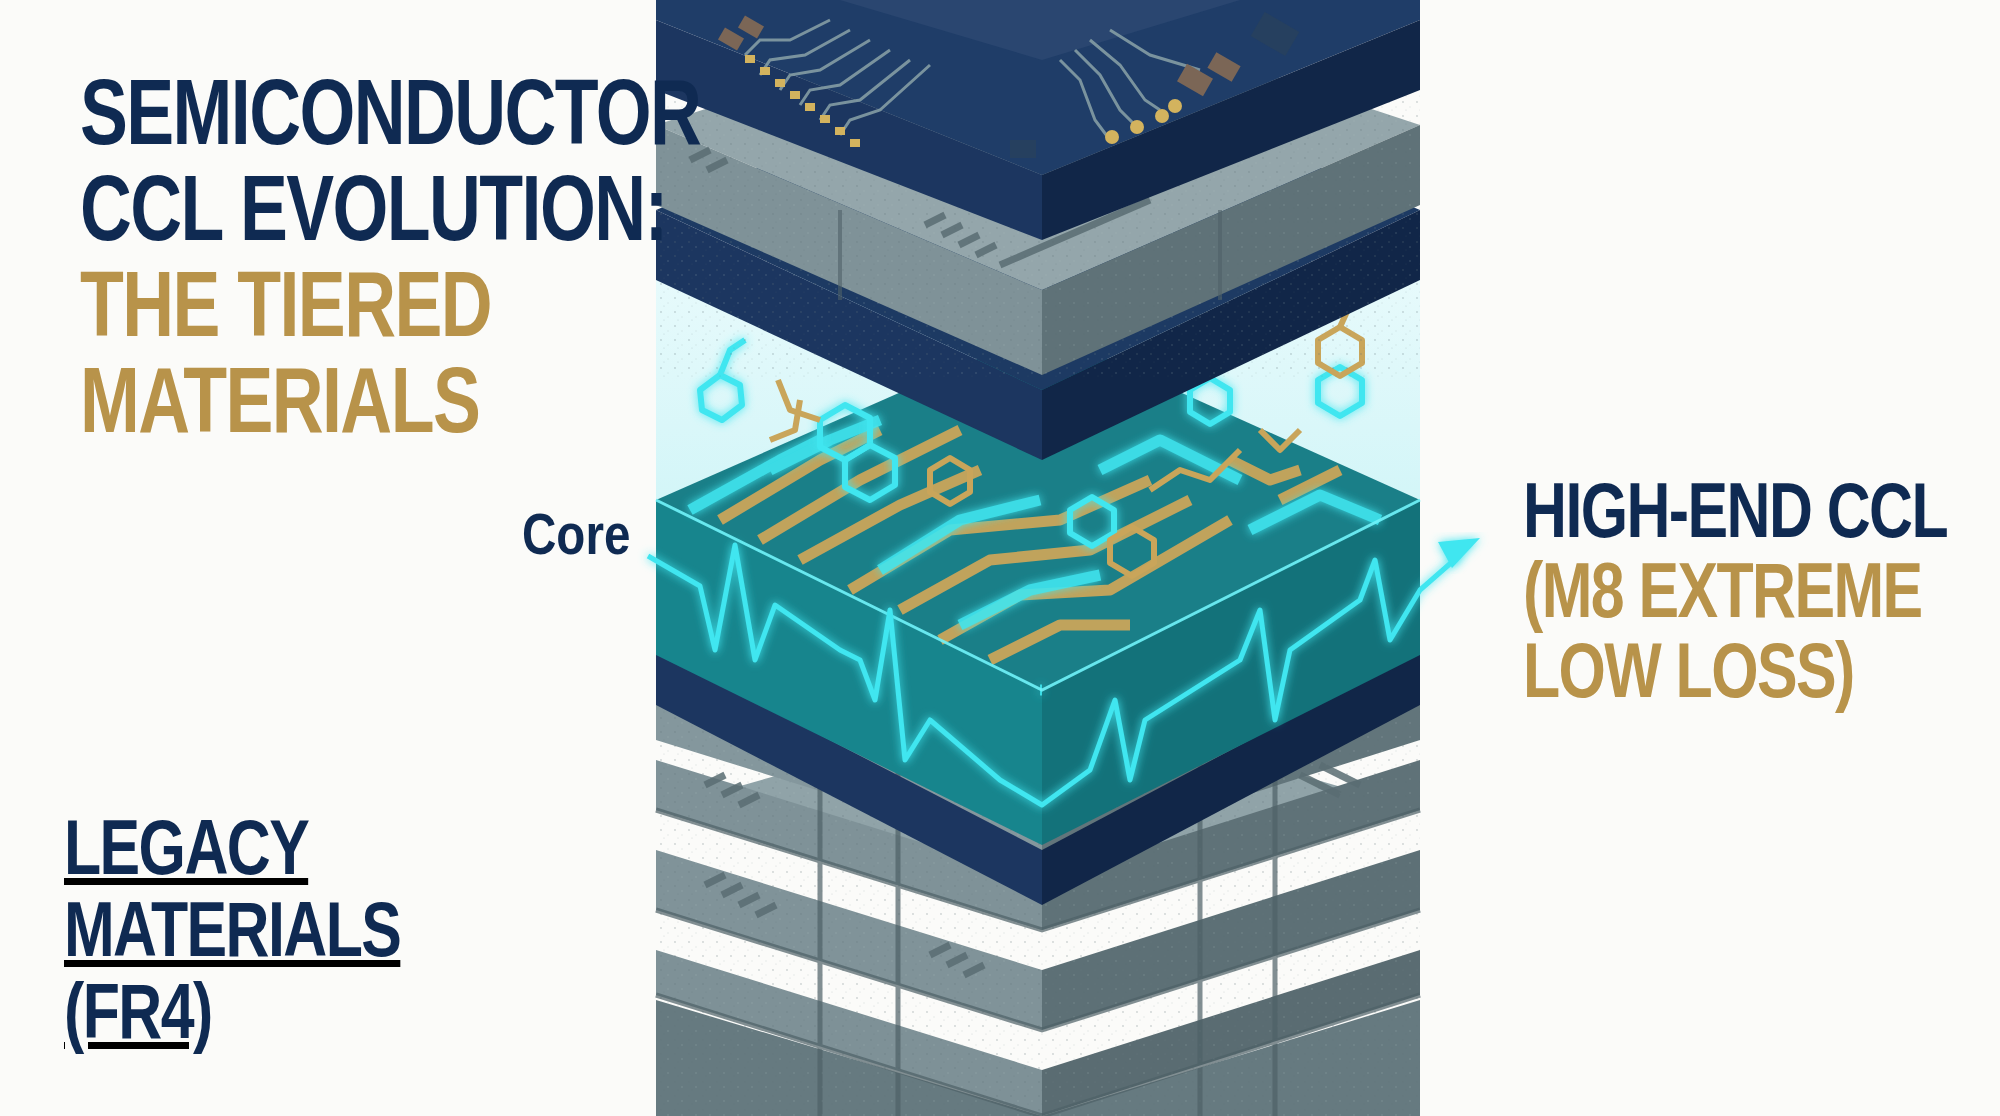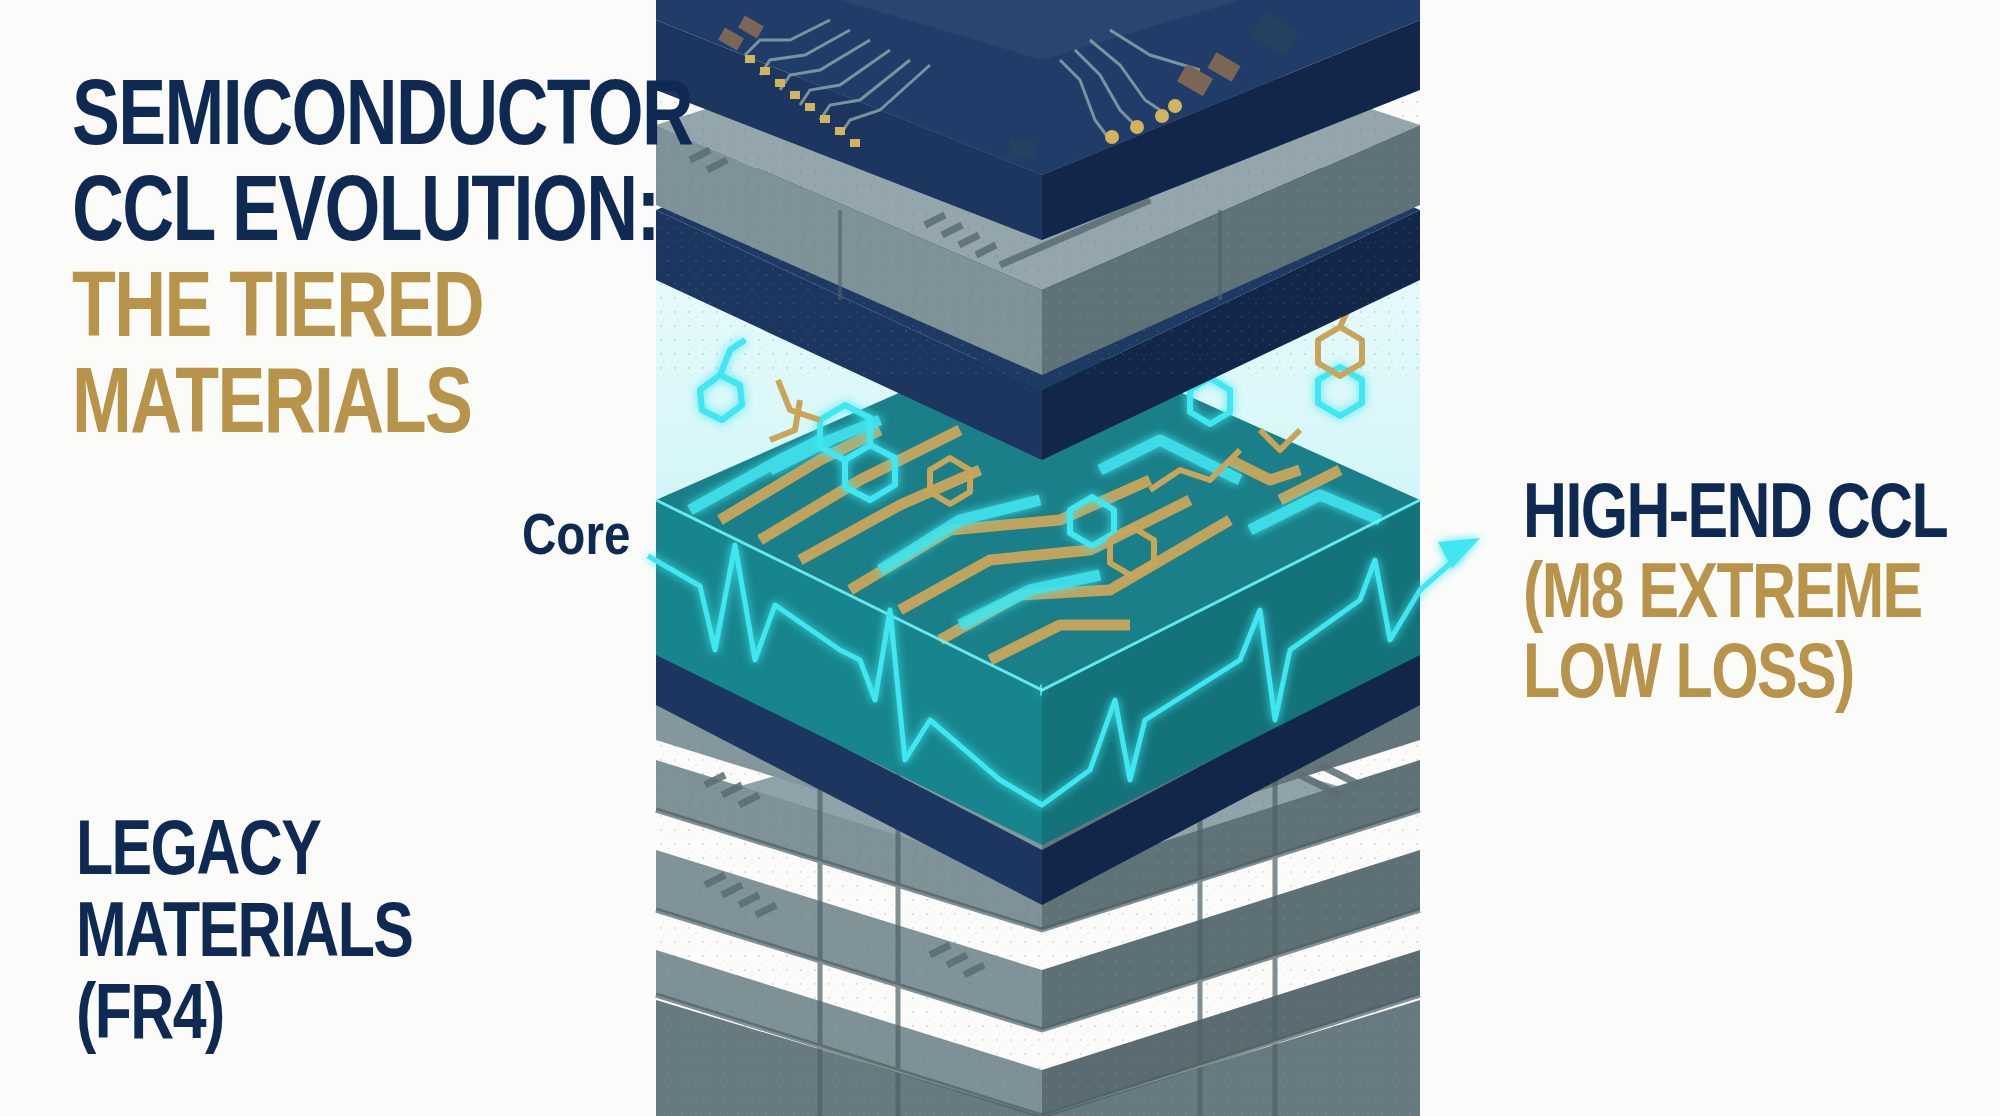--- a/index.html
+++ b/index.html
@@ -1,23 +1,23 @@
 <!DOCTYPE html>
 <html><head>
 <meta charset="utf-8">
 <style>
   html,body{margin:0;padding:0;background:#fbfbf9;}
   body{width:2000px;height:1116px;position:relative;overflow:hidden;font-family:"Liberation Sans",sans-serif;}
-  .title-block{position:absolute;left:72px;top:64px;width:580px;}
+  .title-block{position:absolute;left:80px;top:64px;width:580px;}
   .title-line{display:block;font-family:"Liberation Sans",sans-serif;font-weight:700;font-size:92px;line-height:96px;letter-spacing:-2px;text-transform:uppercase;transform:scaleX(0.78);transform-origin:left center;white-space:nowrap;}
   .navy{color:#0f2a52;}
   .gold{color:#b8934a;}
   .label-right{position:absolute;left:1523px;top:470px;}
   .label-right .title-line{font-size:78px;line-height:80px;}
-  .label-legacy{position:absolute;left:76px;top:806px;}
+  .label-legacy{position:absolute;left:64px;top:806px;text-decoration:underline;}
   .label-legacy .title-line{font-size:78px;line-height:82px;}
   .core-label{position:absolute;left:522px;top:500px;font-weight:700;font-size:58px;color:#0f2a52;transform:scaleX(0.82);transform-origin:left center;}
   svg.stack{position:absolute;left:0;top:0;}
 </style>
 </head>
 <body>
 
 <svg class="stack" width="2000" height="1116" viewBox="0 0 2000 1116">
   <defs>
     <filter id="glow" x="-20%" y="-20%" width="140%" height="140%">

